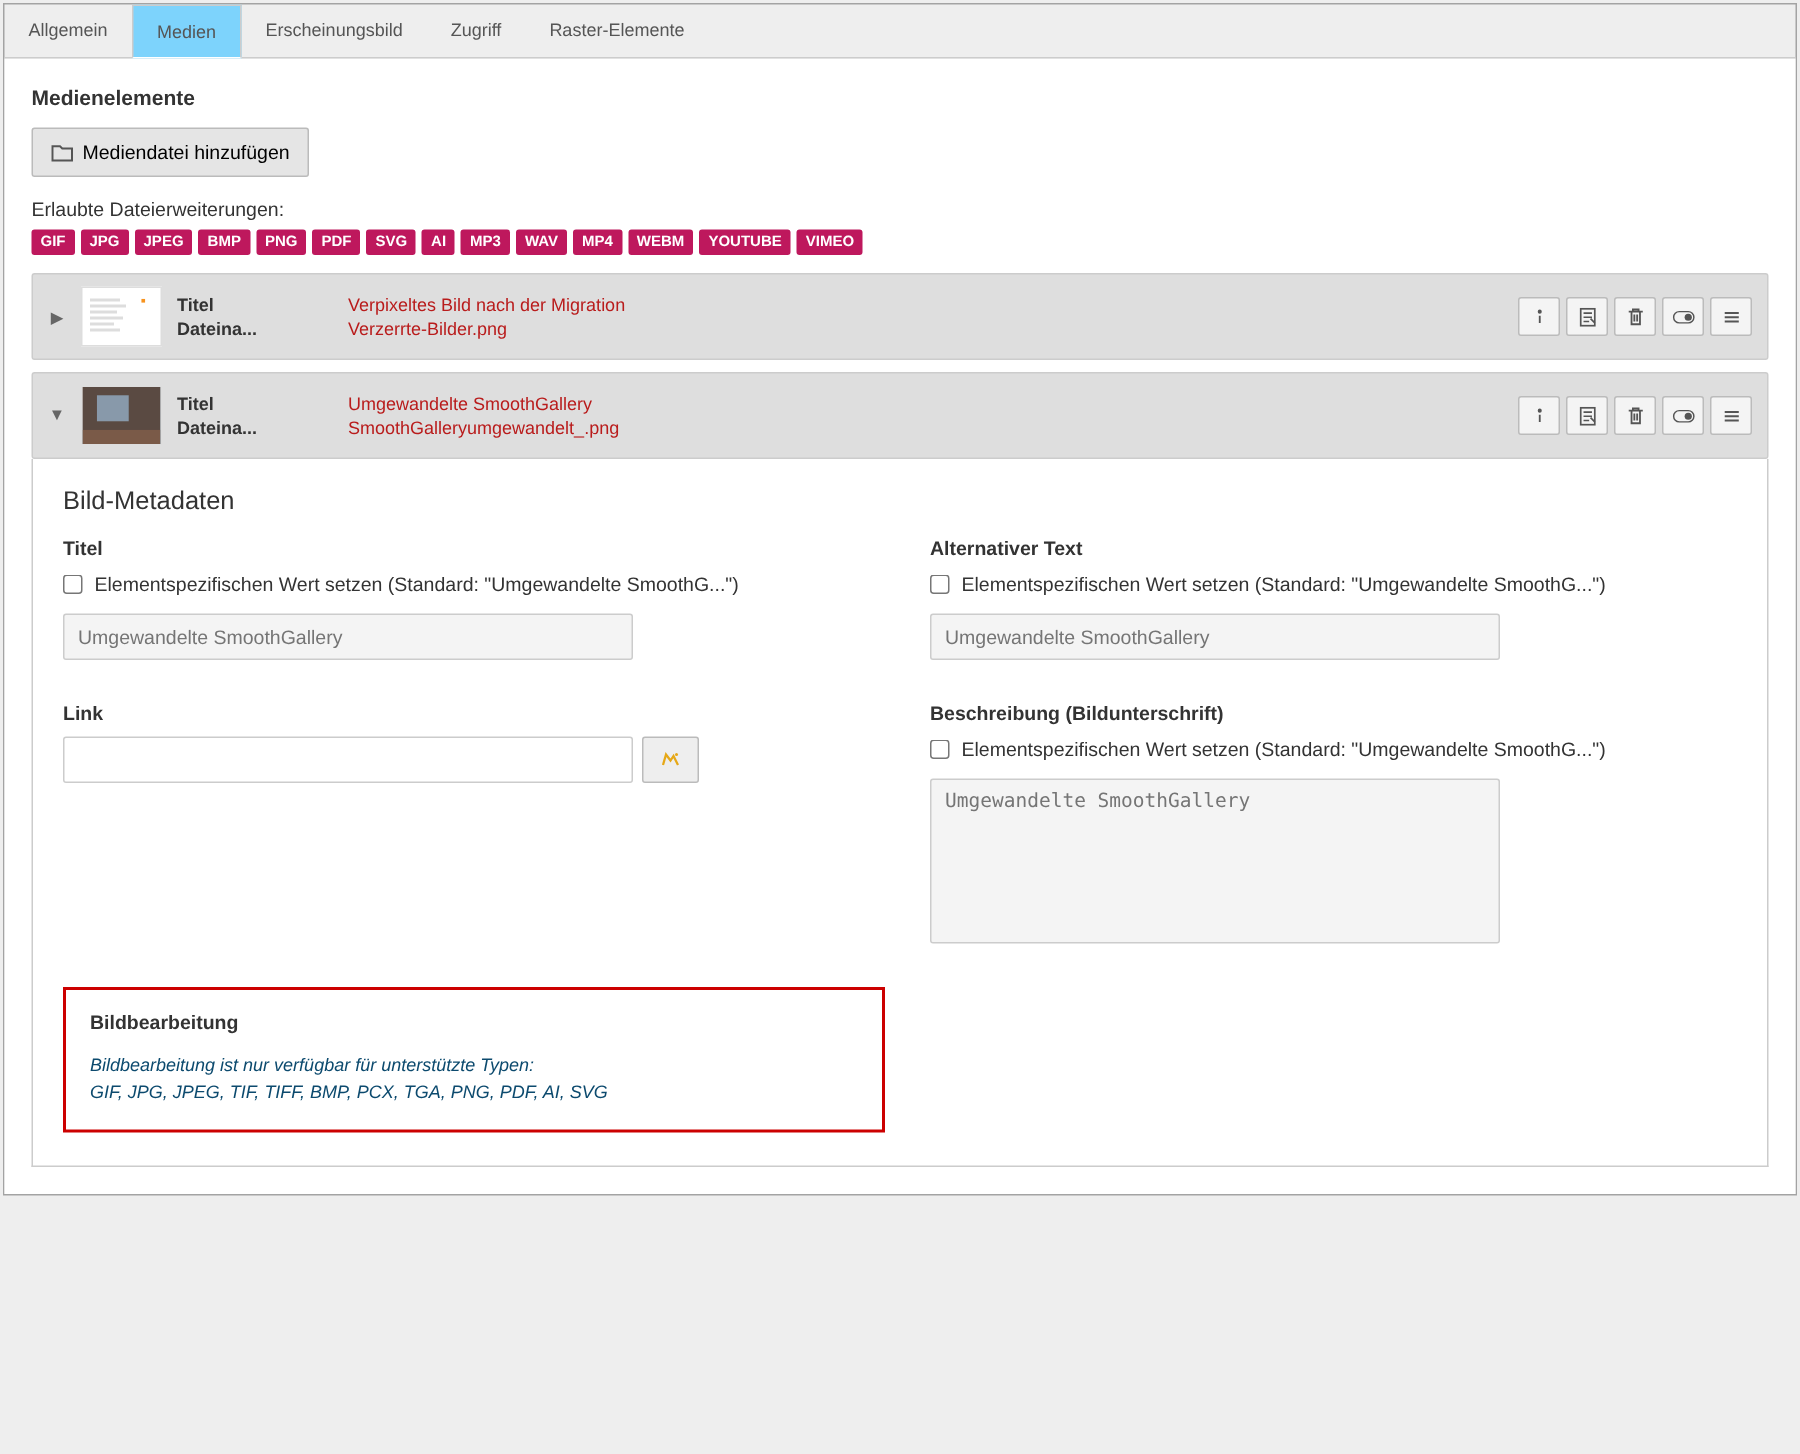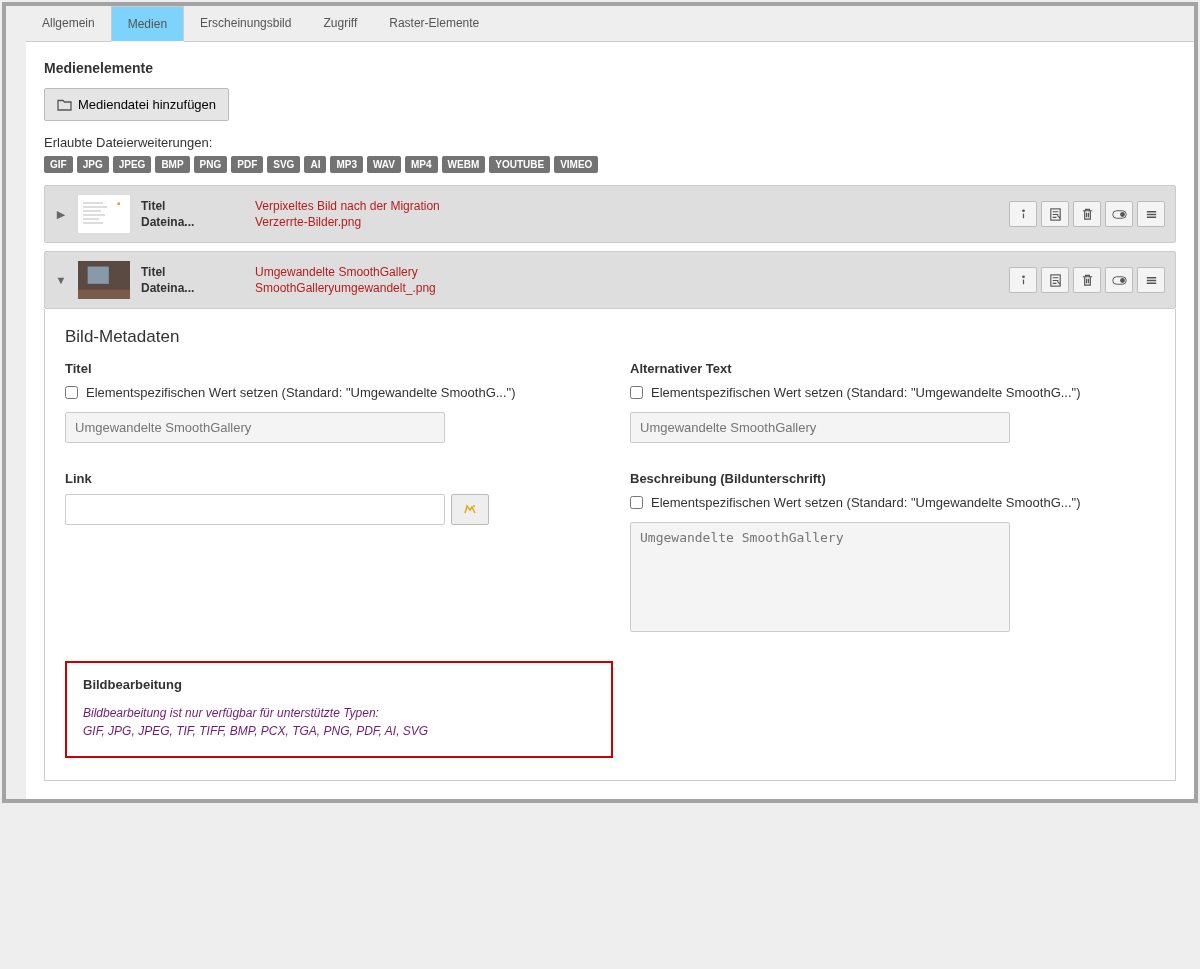--- a/index.html
+++ b/index.html
@@ -1,26 +1,26 @@
 <!DOCTYPE html>
 <html><head>
 <meta charset="utf-8">
 <style>
 * { box-sizing: border-box; margin: 0; padding: 0; }
 body { font-family: Verdana, Arial, sans-serif; font-size: 12px; color: #333; background: #eee; padding: 2px; }
-.panel { border: 4px solid #a3a3a3; background: #eee; padding-left: 20px; }
+.panel { border: 1px solid #a3a3a3; background: #eee; }
 .tabs { display: flex; gap: 0; border-bottom: 1px solid #ccc; position: relative; }
 .tab { padding: 10px 16px; color: #555; cursor: pointer; }
 .tab.active { background: #7dd3fc; border: 1px solid #ccc; border-bottom: 1px solid #fff; margin-bottom: -1px; border-top: 1px solid #ccc; }
 .content { background: #fff; padding: 18px; }
 .section-h { font-weight: bold; font-size: 14px; margin-bottom: 12px; }
 .btn { display: inline-flex; align-items: center; gap: 6px; background: #e5e5e5; border: 1px solid #bbb; padding: 8px 12px; font-size: 13px; cursor: pointer; border-radius: 2px; }
 .allowed-label { margin-top: 14px; margin-bottom: 6px; font-size: 13px; }
 .badges { display: flex; flex-wrap: wrap; gap: 4px; }
-.badge { background: #737373; color: #fff; font-size: 10px; font-weight: bold; padding: 3px 6px; border-radius: 2px; }
+.badge { background: #be185d; color: #fff; font-size: 10px; font-weight: bold; padding: 3px 6px; border-radius: 2px; }
 .file-row { margin-top: 12px; border: 1px solid #ccc; background: #dedede; padding: 8px 10px; display: flex; align-items: center; gap: 10px; border-radius: 2px; }
 .file-row .caret { width: 12px; color: #666; font-size: 11px; text-align: center; cursor: pointer; }
 .thumb { width: 54px; height: 40px; background: #fff; border: 1px solid #ddd; display: flex; align-items: center; justify-content: center; overflow: hidden; }
 .thumb.thumb-photo { background: linear-gradient(135deg, #6b4e3d 0%, #3d5a6b 100%); }
 .file-meta { display: grid; grid-template-columns: 100px 1fr; column-gap: 14px; row-gap: 2px; flex: 1; font-size: 12px; }
 .file-meta .k { font-weight: bold; color: #333; }
 .file-meta .v { color: #b91c1c; }
 .row-actions { display: flex; gap: 4px; }
 .iconbtn { width: 28px; height: 26px; background: #f4f4f4; border: 1px solid #bbb; display: flex; align-items: center; justify-content: center; cursor: pointer; border-radius: 2px; }
 .iconbtn svg { width: 15px; height: 15px; }
@@ -29,21 +29,21 @@
 .two-col { display: grid; grid-template-columns: 1fr 1fr; gap: 40px; }
 .field-lbl { font-weight: bold; font-size: 13px; margin-bottom: 8px; display: block; }
 .chk-row { display: flex; align-items: flex-start; gap: 8px; font-size: 13px; margin-bottom: 10px; line-height: 1.4; }
 .chk-row input { margin-top: 2px; }
 input[type=text].txt, textarea.txt { width: 380px; max-width: 100%; padding: 7px 9px; border: 1px solid #ccc; font-size: 13px; background: #f4f4f4; color: #aaa; border-radius: 2px; }
 textarea.txt { height: 110px; resize: none; }
 .link-row { display: flex; gap: 6px; align-items: stretch; }
 .link-row input { width: 320px; background: #fff; color: #333; }
 .link-btn { width: 38px; border: 1px solid #bbb; background: #eee; display: flex; align-items: center; justify-content: center; cursor: pointer; border-radius: 2px; }
 .edit-section { margin-top: 26px; border: 2px solid #c00; padding: 14px 16px 16px; width: 548px; max-width: 100%; }
-.note { color: #701a75; font-style: italic; font-size: 12px; margin-top: 12px; line-height: 1.5; }
+.note { color: #0c4a6e; font-style: italic; font-size: 12px; margin-top: 12px; line-height: 1.5; }
 </style>
 </head>
 <body>
 
 <div class="panel">
   <div class="tabs">
     <div class="tab">Allgemein</div>
     <div class="tab active">Medien</div>
     <div class="tab">Erscheinungsbild</div>
     <div class="tab">Zugriff</div>

